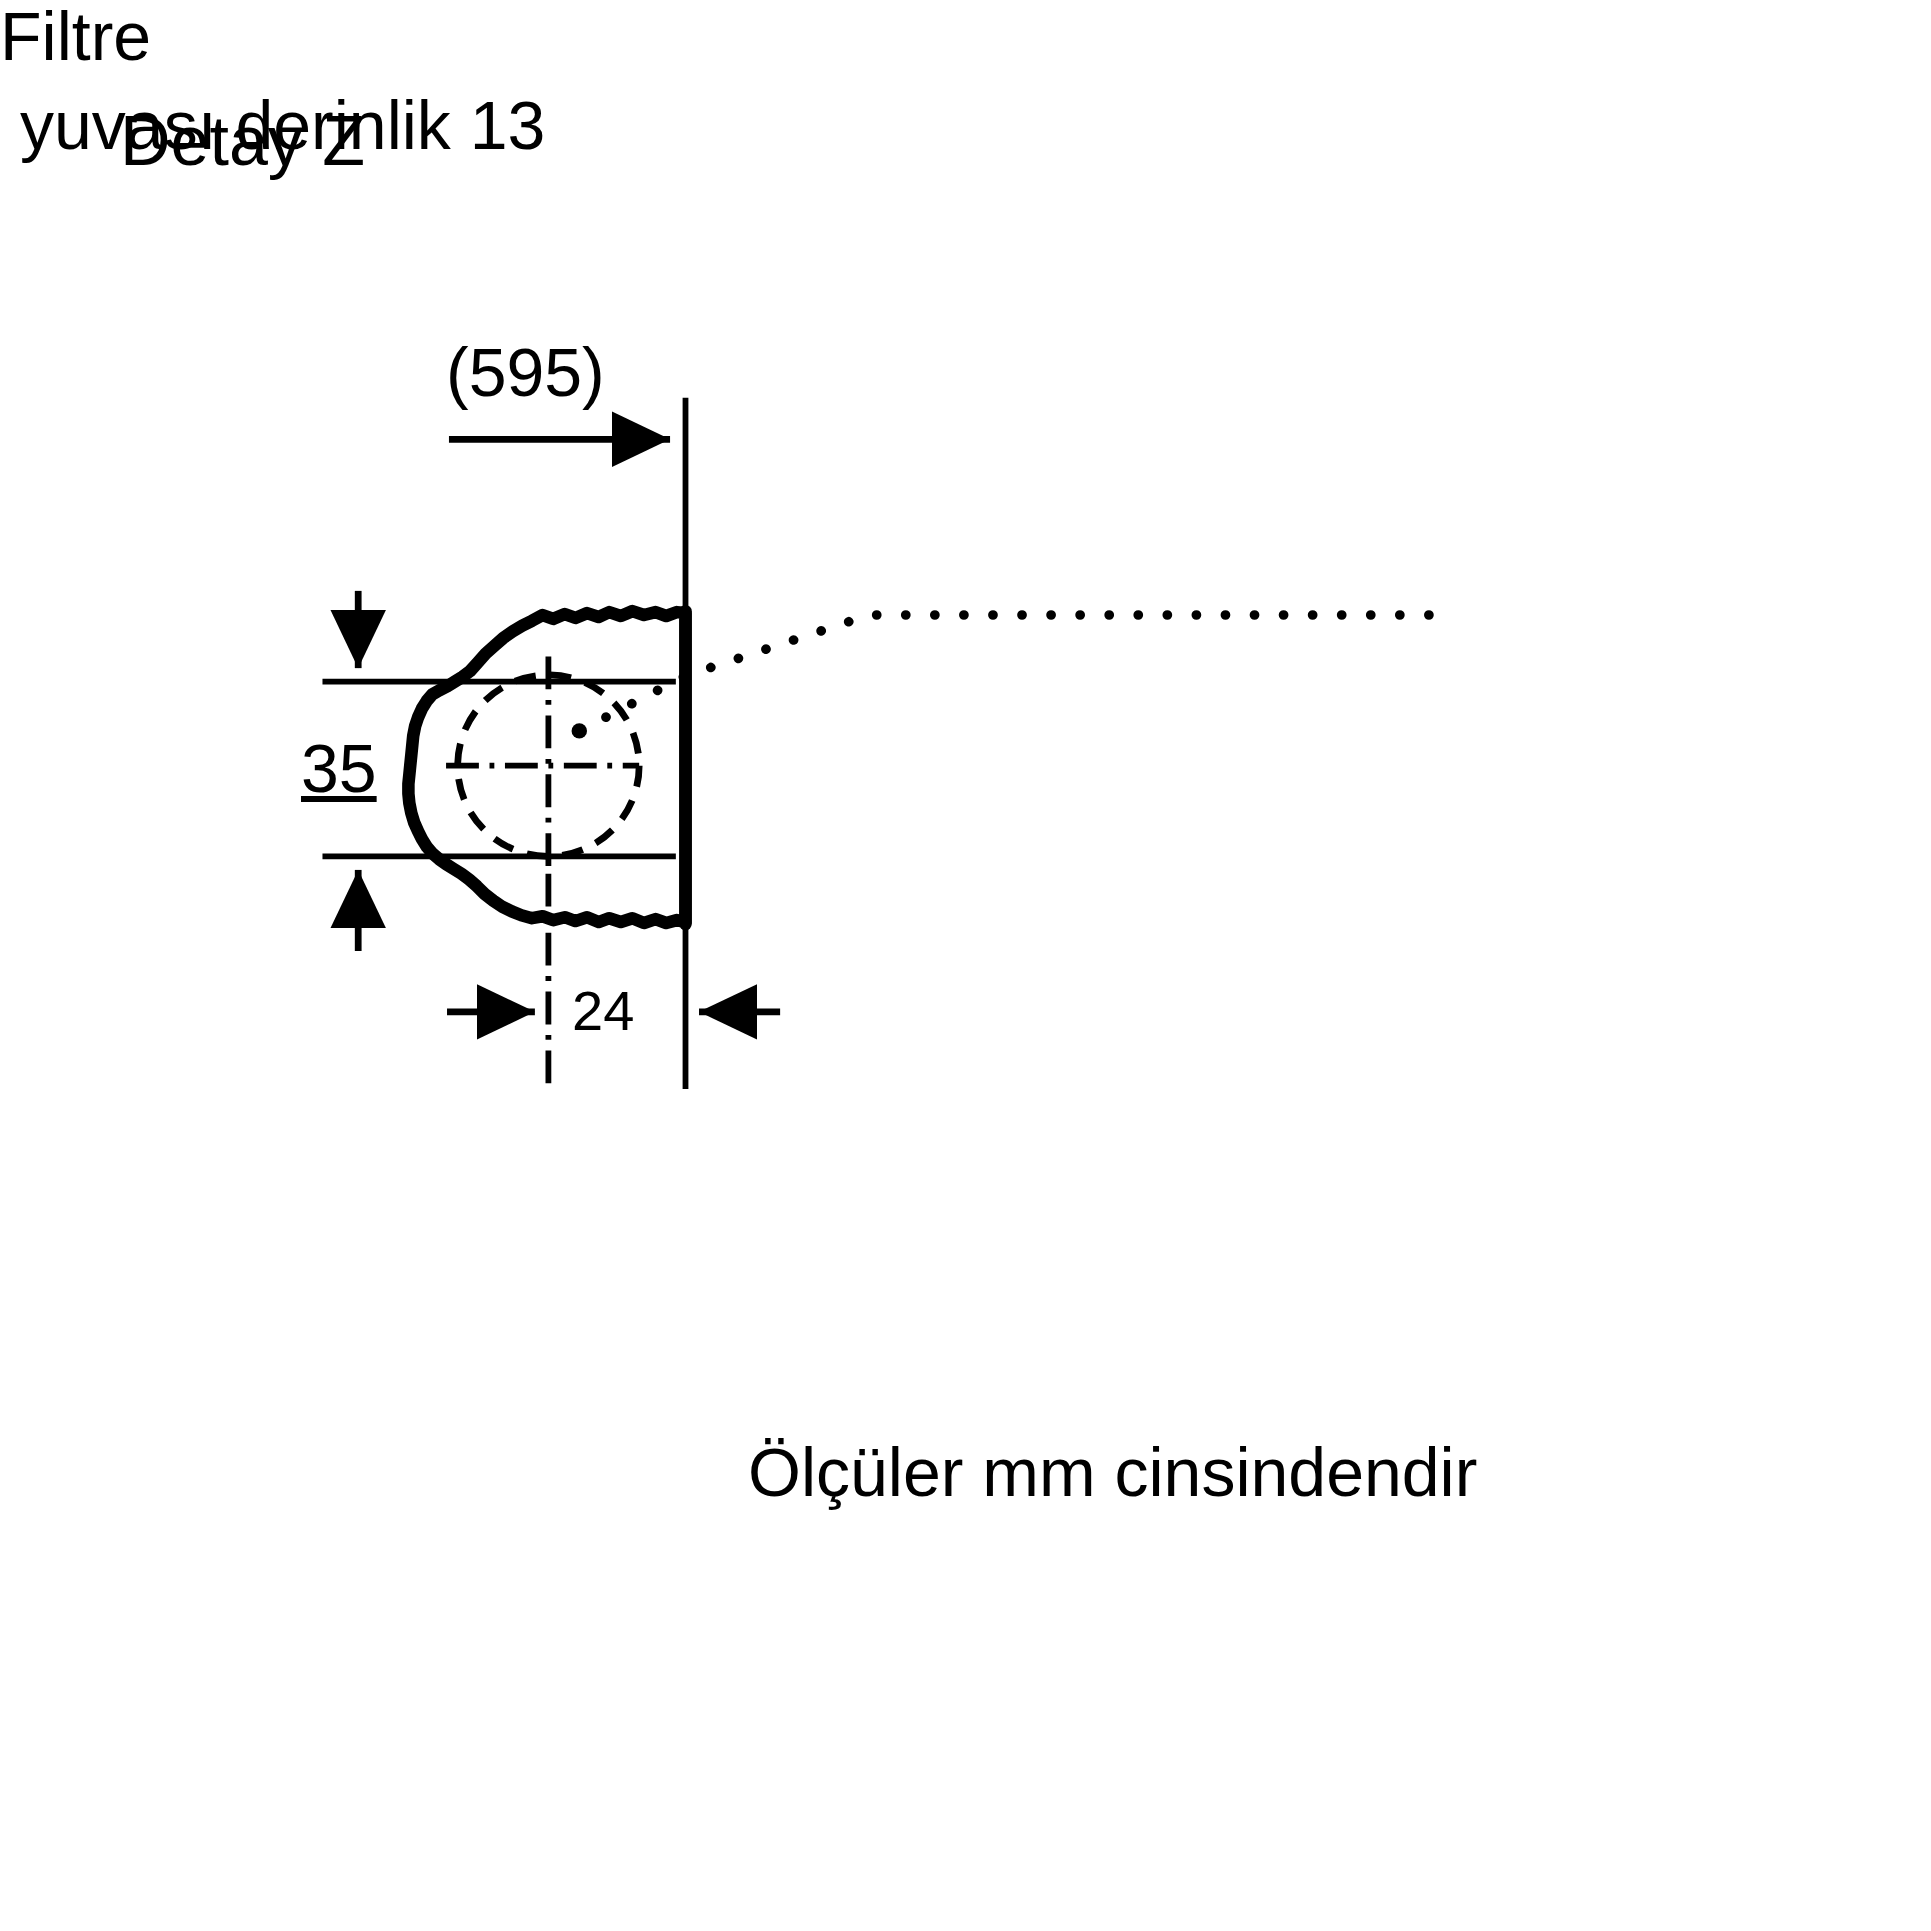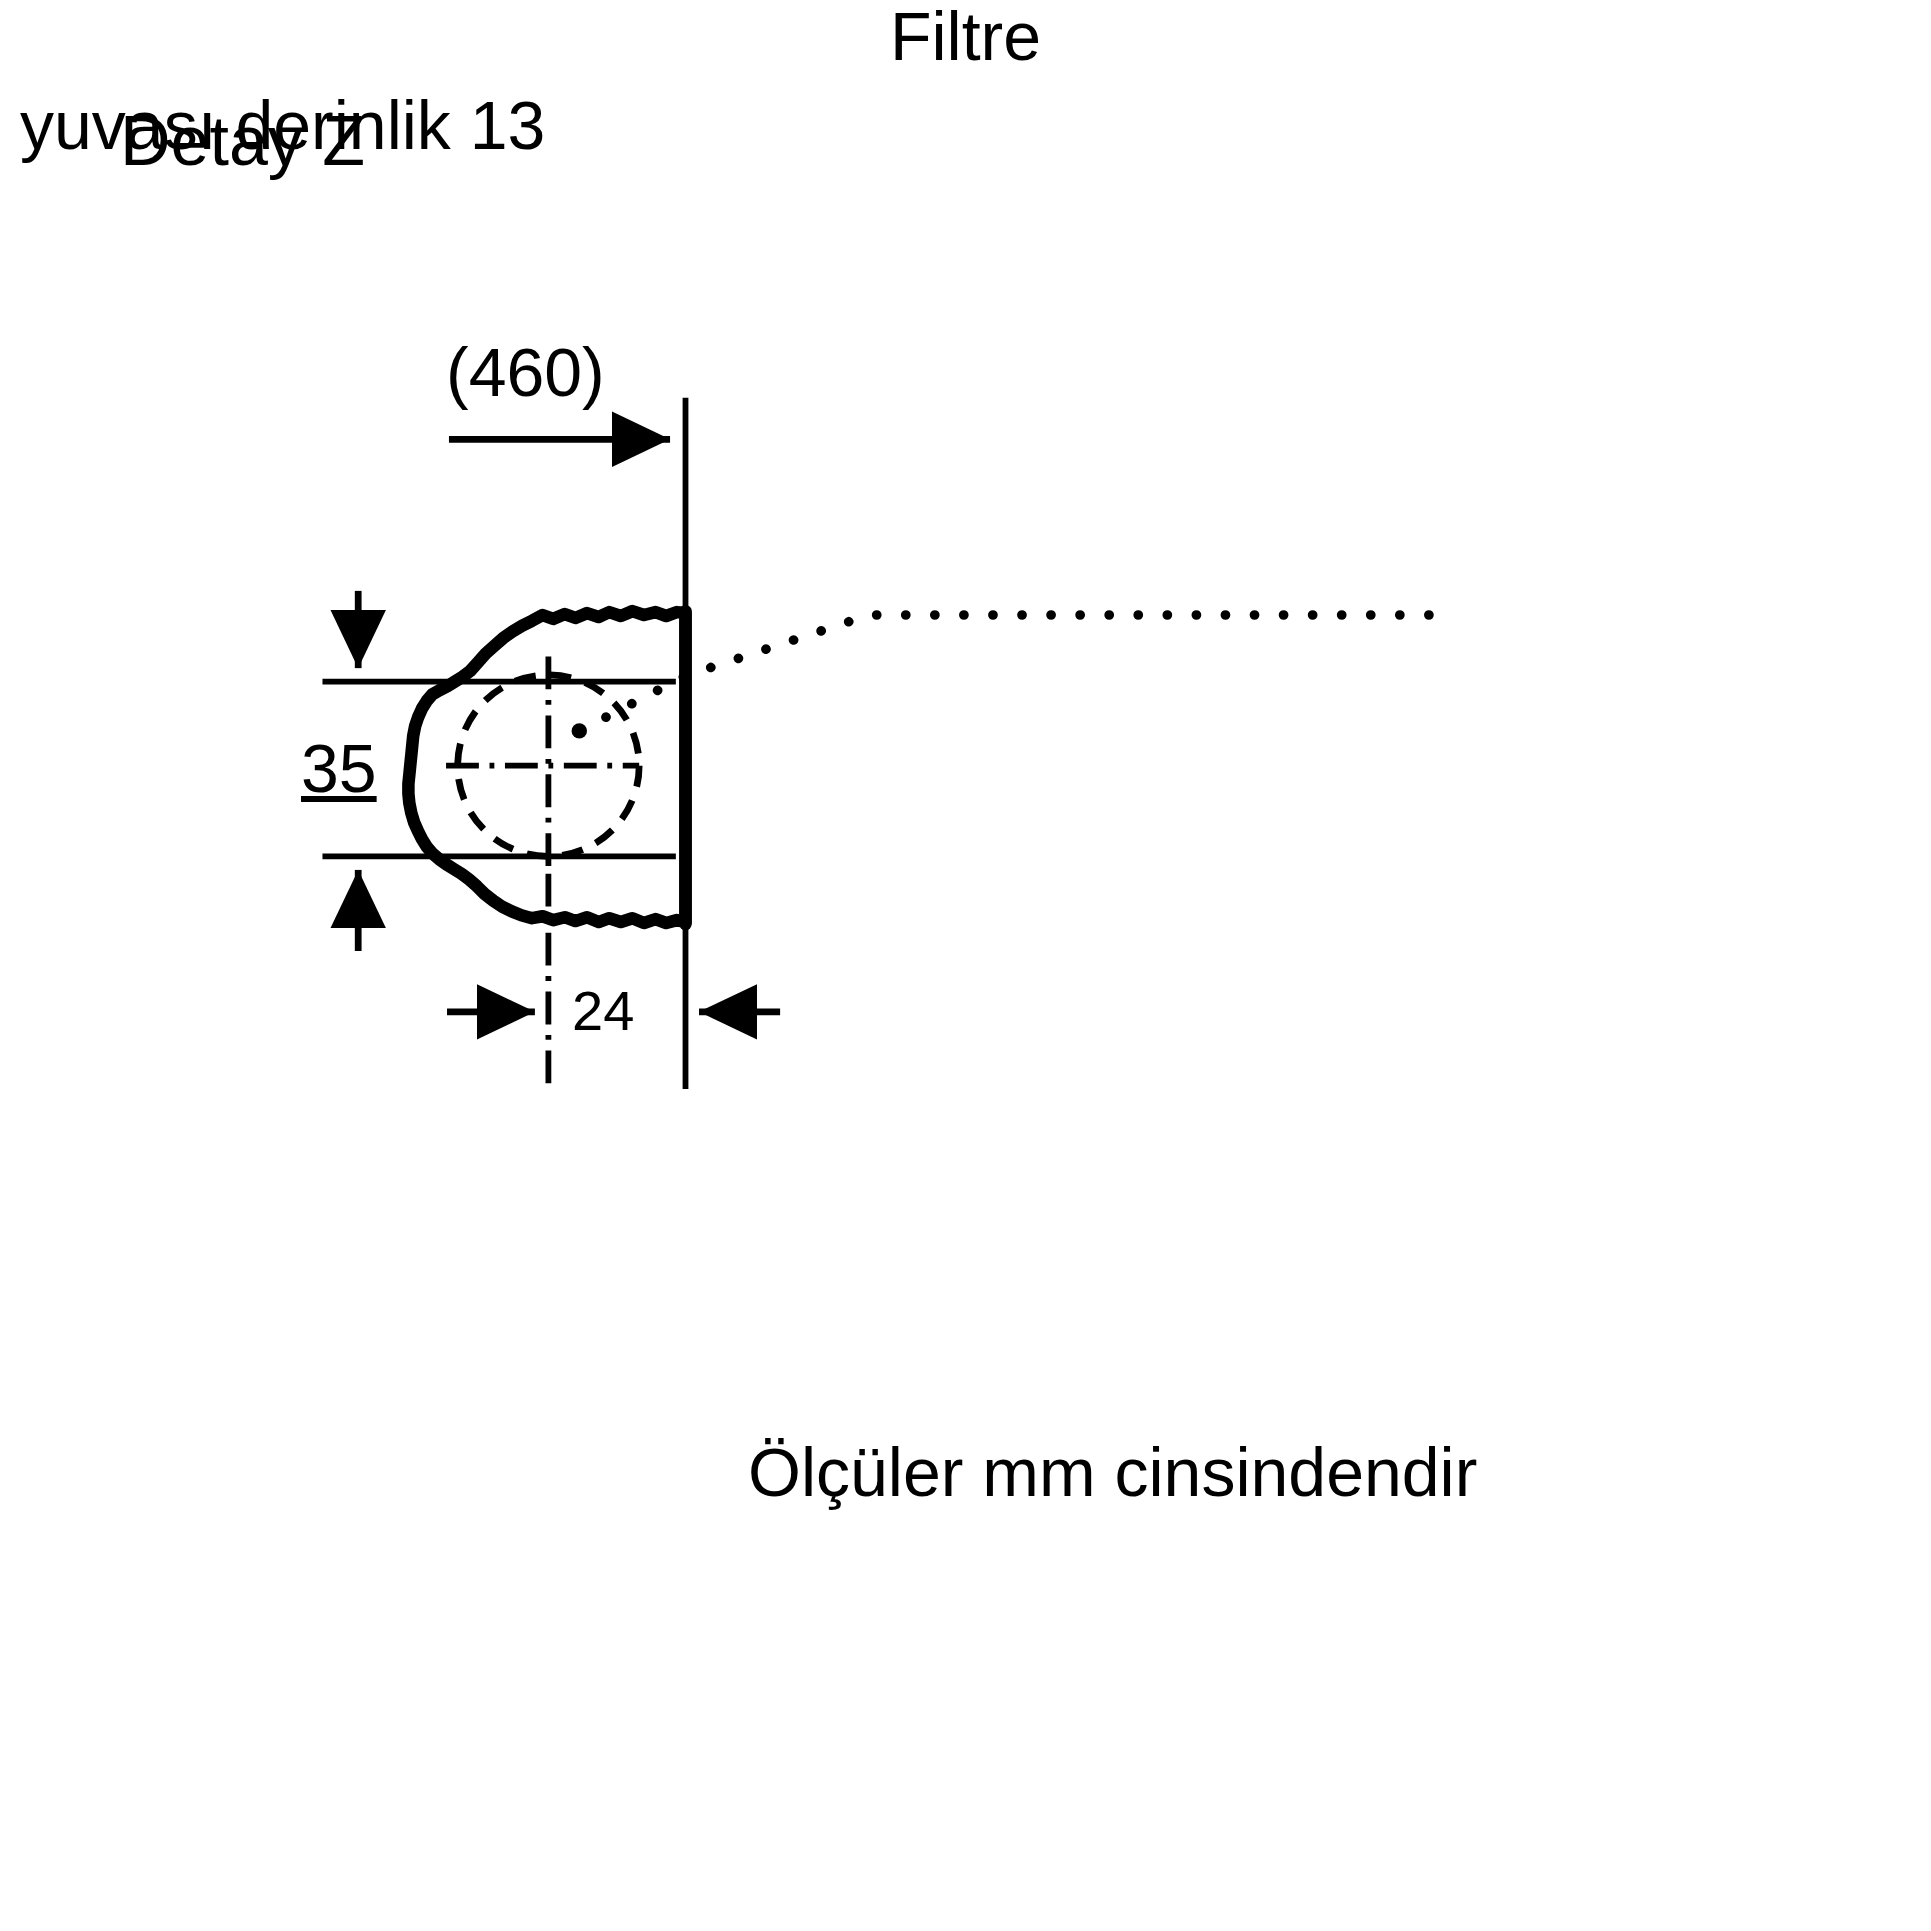--- a/index.html
+++ b/index.html
@@ -62,28 +62,28 @@
     overflow: visible;
   }
 </style>
 </head>
 <body>
 
 <div id="canvas">
 
   <div class="txt" id="title">Detay Z</div>
 
-  <div class="txt" id="dim-595">(460)</div>
+  <div class="txt" id="dim-595">(595)</div>
 
   <div class="txt" id="dim-35">35</div>
 
   <div class="txt" id="dim-24">24</div>
 
   <div id="callout">
-    <div class="txt" style="position:relative;left:0;top:0;font-size:68px;text-align:center;">Filtre</div>
+    <div class="txt" style="position:relative;left:0;top:0;font-size:68px;">Filtre</div>
     <div class="txt" style="position:relative;left:0;top:15.4px;font-size:68px;margin-left:20px;">yuvası derinlik 13</div>
   </div>
 
   <div class="txt" id="footer">Ölçüler mm cinsindendir</div>
 
   <svg class="layer" viewBox="0 0 2000 2000">
 
     <defs>
       <marker id="arrHeadR" markerWidth="9" markerHeight="9" refX="8.6" refY="4.5" orient="auto" markerUnits="strokeWidth">
         <path d="M0,0.4 L8.6,4.5 L0,8.6 Z" fill="#000"></path>

